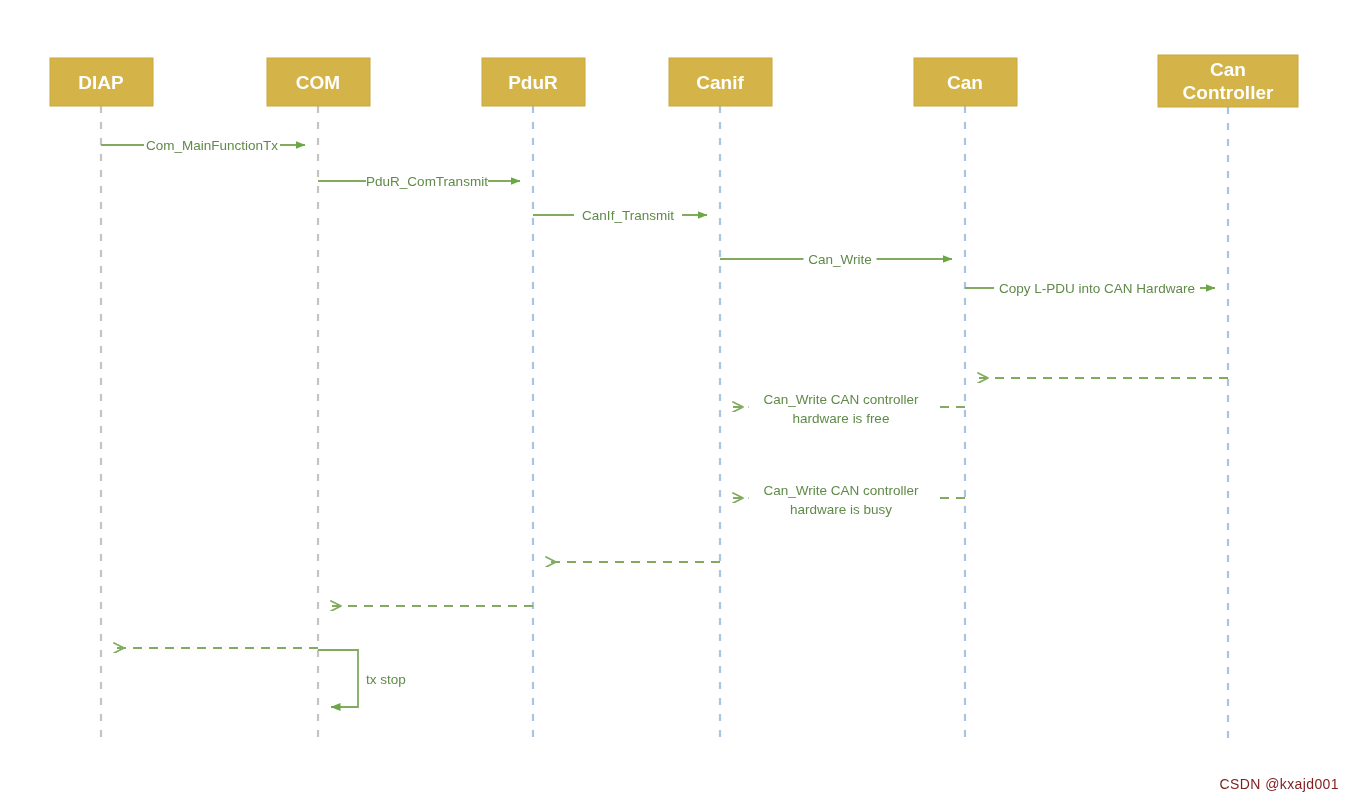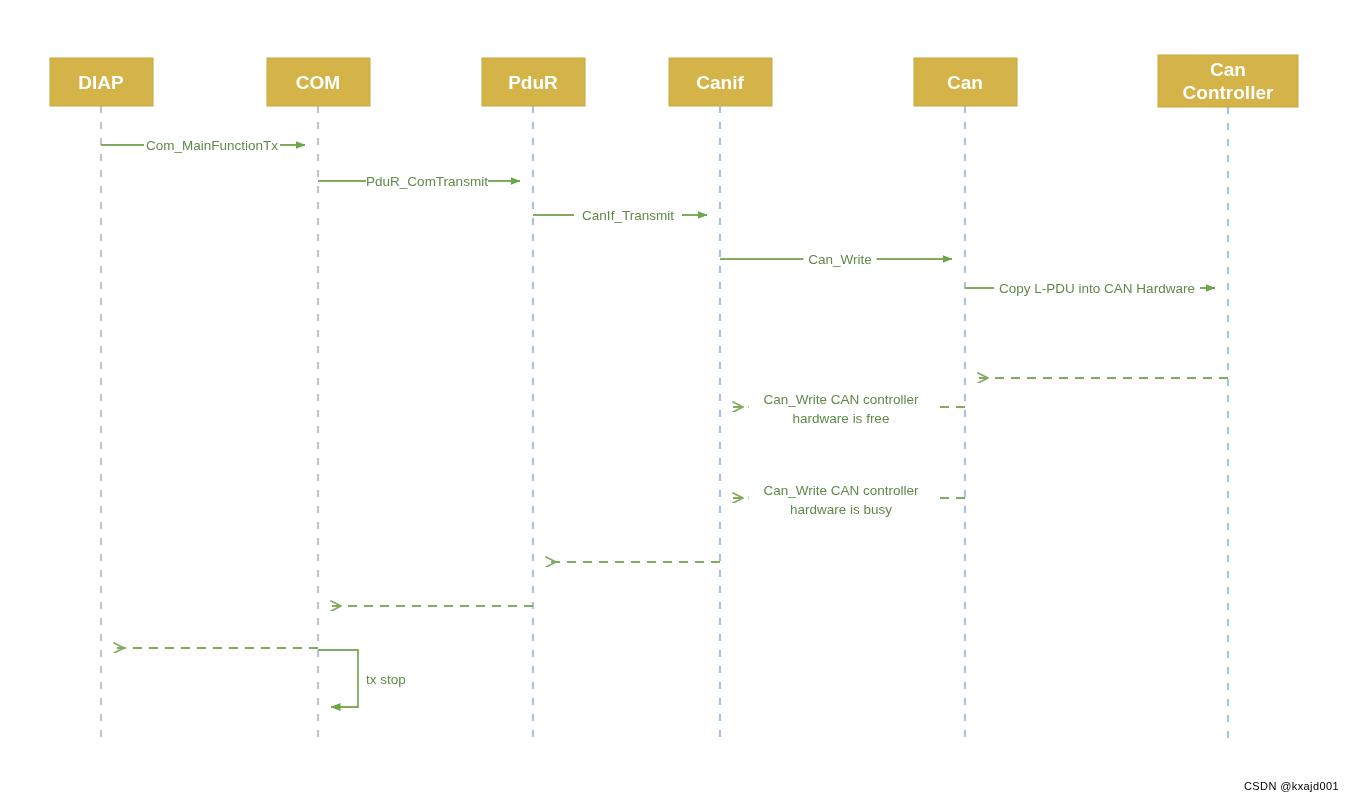--- a/index.html
+++ b/index.html
@@ -20,22 +20,22 @@
   #diagram-svg {
     position: absolute;
     left: 0;
     top: 0;
   }
   .watermark {
     position: absolute;
     right: 14px;
     bottom: 10px;
     font-family: "Liberation Sans", sans-serif;
-    font-size: 11px;
-    color: #000000;
+    font-size: 14px;
+    color: #7f1d1d;
     letter-spacing: 0.4px;
     user-select: none;
     text-align: center;
   }
   text {
     font-family: "Liberation Sans", sans-serif;
   }
   .lifeline-label {
     font-size: 19px;
     font-weight: bold;

